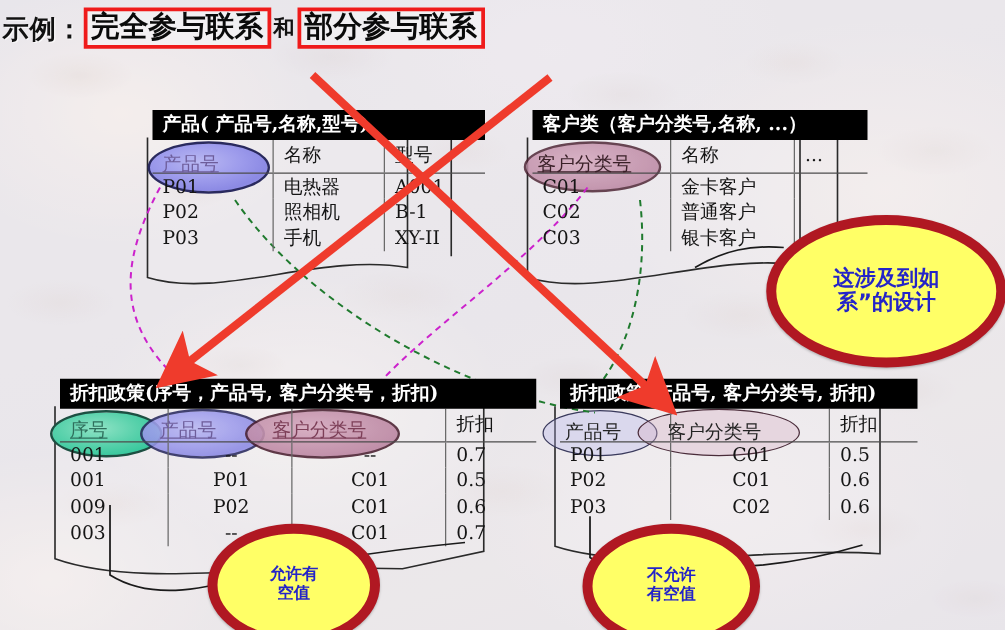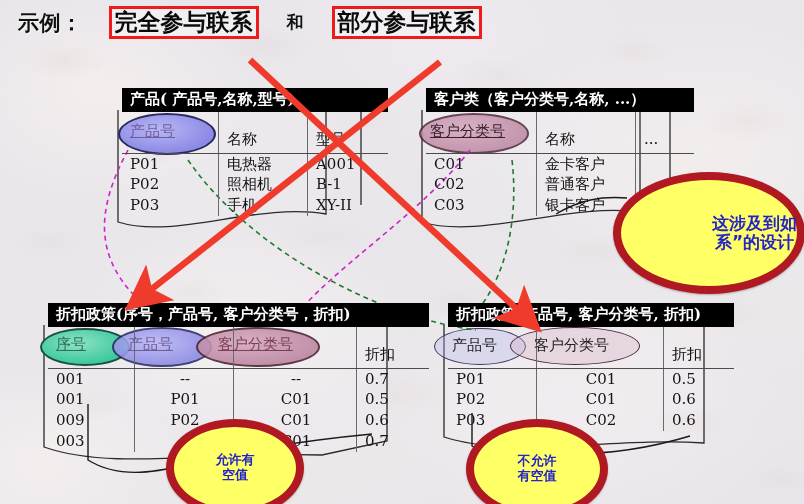--- a/index.html
+++ b/index.html
@@ -42,21 +42,21 @@
       radial-gradient(ellipse 58px 24px at 30% 90%, rgba(182,158,146,.28), rgba(0,0,0,0) 70%),
       radial-gradient(ellipse 74px 30px at 50% 78%, rgba(200,176,160,.30), rgba(0,0,0,0) 70%),
       radial-gradient(ellipse 60px 26px at 68% 92%, rgba(178,154,142,.26), rgba(0,0,0,0) 70%),
       radial-gradient(ellipse 66px 28px at 86% 84%, rgba(194,170,154,.30), rgba(0,0,0,0) 70%),
       radial-gradient(ellipse 50px 22px at 97% 95%, rgba(184,160,148,.26), rgba(0,0,0,0) 70%);
   }
   .bg-veil{background:rgba(236,232,238,.45);}
   svg{position:absolute;left:0;top:0;overflow:visible;}
 
   
-  .title-row{position:absolute;left:18px;top:6px;display:flex;align-items:center;gap:26px;}
+  .title-row{position:absolute;left:2px;top:6px;display:flex;align-items:center;}
   .title-lead{
     font-size:21px;font-weight:bold;color:#111;
     font-family:"DejaVu Sans","Liberation Sans",sans-serif;
     letter-spacing:.5px;
     text-shadow:1px 1px 0 rgba(255,255,255,.7);
   }
   .title-hl{
     position:relative;font-size:23px;font-weight:bold;color:#0a0a0a;
     font-family:"DejaVu Sans","Liberation Sans",sans-serif;
     border:3px solid #ef1b1b;background:rgba(255,255,255,.35);
@@ -76,21 +76,21 @@
   }
   .rel-body{position:relative;}
   .rel-table{
     position:relative;z-index:4;
     border-collapse:collapse;
     font-family:"DejaVu Serif","Liberation Serif",serif;
     color:#151515;
   }
   .rel-table th{
     font-weight:normal;font-size:15px;text-align:left;
-    padding:18px 6px 4px 8px;white-space:nowrap;
+    padding:3px 6px 4px 8px;white-space:nowrap;
     border-bottom:1px solid #4c4c4c;
   }
   .rel-table td{
     font-size:15px;text-align:left;padding:0 6px 0 8px;
     white-space:nowrap;line-height:1.38;
     border-left:1px solid #6a6a6a;
   }
   .rel-table td:first-child{border-left:none;}
   .rel-table th{border-left:1px solid #6a6a6a;}
   .rel-table th:first-child{border-left:none;}
@@ -361,21 +361,21 @@
       <marker id="ah" markerWidth="7" markerHeight="7" refX="2.4" refY="3.5" orient="auto" markerUnits="strokeWidth">
         <path d="M0,0 L7,3.5 L0,7 L1.6,3.5 z" fill="#ef3b2c"></path>
       </marker>
     </defs>
 
     <line x1="250" y1="60" x2="520" y2="312" stroke="#ef3b2c" stroke-width="6.5" marker-end="url(#ah)"></line>
 
     <line x1="440" y1="62" x2="148" y2="292" stroke="#ef3b2c" stroke-width="6.5" marker-end="url(#ah)"></line>
   </svg>
 
-  <div class="callout" id="callout-right" style="left:613px;top:172px;width:176px;height:106px;justify-content:flex-end;">
+  <div class="callout" id="callout-right" style="left:613px;top:172px;width:176px;height:106px;">
     <span>
       <span>这涉及到如</span>
       <span>系”的设计</span>
     </span>
   </div>
 
   <div class="callout" id="callout-left" style="left:166px;top:419px;width:122px;height:82px;">
     <span>
       <span>允许有</span>
       <span>空值</span>

